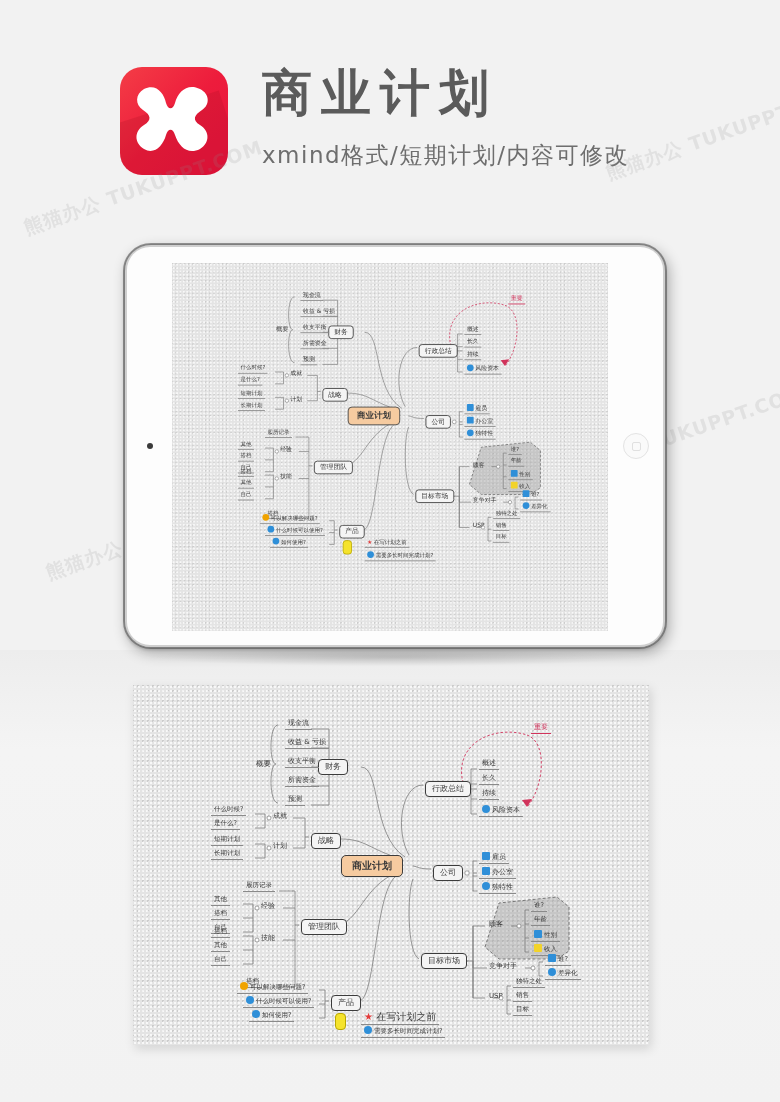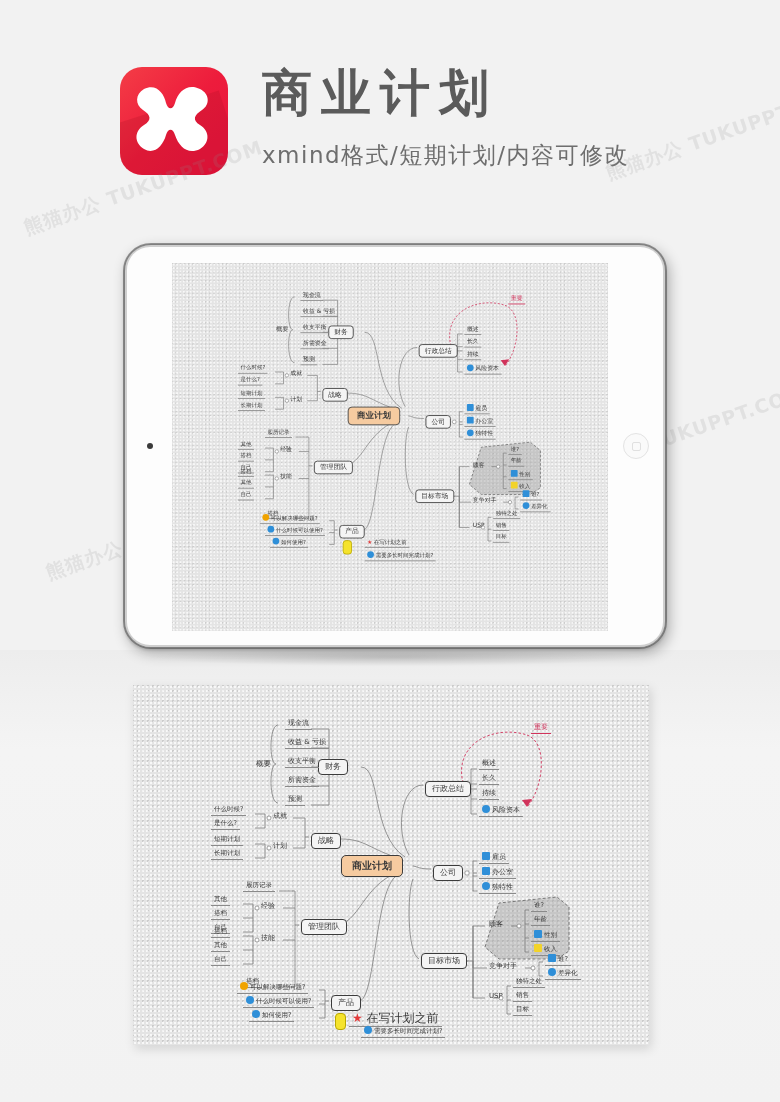--- a/index.html
+++ b/index.html
@@ -452,18 +452,18 @@
         <div class="node leaf" style="left: 398px; top: 244px; font-size: 6.5px;"><span class="icon-sq" style="background:#2f8fd8"></span><span>性别</span></div>
         <div class="node leaf" style="left: 398px; top: 258px; font-size: 6.5px;"><span class="icon-sq" style="background:#f2d32a"></span><span>收入</span></div>
         <div class="node " style="left: 356px; top: 278px; font-size: 7px;"><span>竞争对手</span></div>
         <div class="node leaf" style="left: 412px; top: 268px; font-size: 6.5px;"><span class="icon-sq" style="background:#2f8fd8"></span><span>谁?</span></div>
         <div class="node leaf" style="left: 412px; top: 282px; font-size: 6.5px;"><span class="icon-sq" style="background:#2f8fd8;border-radius:50%"></span><span>差异化</span></div>
         <div class="node " style="left: 356px; top: 308px; font-size: 7px;"><span>USP</span></div>
         <div class="node leaf" style="left: 380px; top: 292px; font-size: 6.5px;"><span>独特之处</span></div>
         <div class="node leaf" style="left: 380px; top: 306px; font-size: 6.5px;"><span>销售</span></div>
         <div class="node leaf" style="left: 380px; top: 320px; font-size: 6.5px;"><span>目标</span></div>
         <div class="node" style="left: 202px; top: 328px; width: 11px; height: 17px; border-radius: 4px; background: rgb(245, 227, 44); border: 1px solid rgb(185, 168, 0);"></div>
-        <div class="node leaf" style="left: 216px; top: 326px; font-size: 12px;"><span class="star">★</span> <span>在写计划之前</span></div>
+        <div class="node leaf" style="left: 228px; top: 326px; font-size: 10px;"><span class="star">★</span> <span>在写计划之前</span></div>
         <div class="node leaf" style="left: 228px; top: 340px; font-size: 6.5px;"><span class="icon-sq" style="background:#2f8fd8;border-radius:50%"></span><span>需要多长时间完成计划?</span></div>
       </div>
   </div>
 
 </div>
 
 </body></html>

